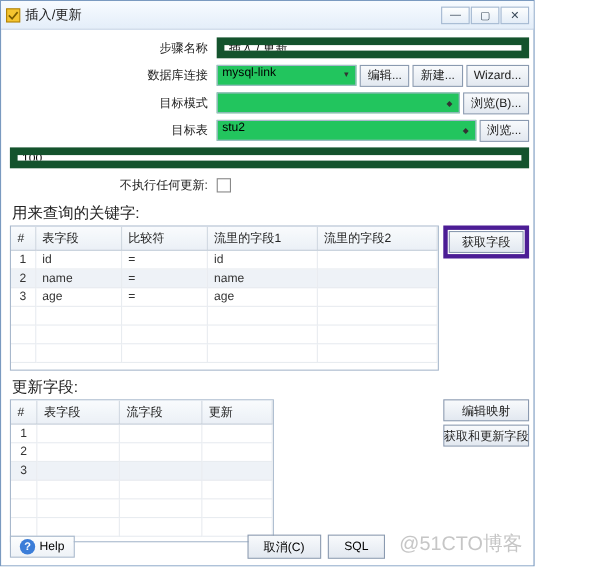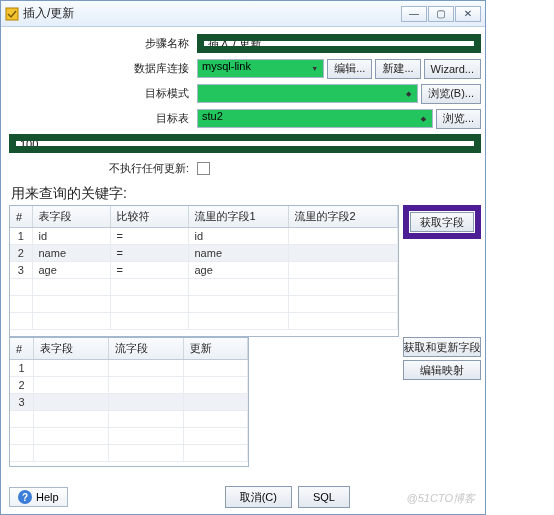--- a/index.html
+++ b/index.html
@@ -23,27 +23,27 @@
     .section-label { font-size: 14px; color: #222; margin: 6px 0 2px 2px; }
     .table-wrap { display: flex; gap: 4px; }
     .table-container { flex: 1; border: 1px solid #a8b8cc; background: #fff; overflow: hidden; }
     .table { width: 100%; border-collapse: collapse; table-layout: fixed; }
     .table th { background: linear-gradient(#f9fbfd,#ebf0f6); border-right: 1px solid #d0d8e0; border-bottom: 1px solid #c0cad6; font-weight: normal; text-align: left; padding: 3px 6px; font-size: 11px; color: #222; height: 19px; }
     .table td { border-right: 1px solid #e8ecf0; border-bottom: 1px solid #e8ecf0; padding: 2px 6px; font-size: 11px; color: #333; height: 17px; }
     .table tr.selected td { background: #eef2f7; }
     .table tr.empty td { color: transparent; }
     .col-num { width: 22px; text-align: center; color: #666; }
     .side-btns { display: flex; flex-direction: column; gap: 3px; width: 78px; }
-    .highlight-box { border: 6px solid #4c1d95; padding: 1px; }
+    .highlight-box { border: 4px solid #4c1d95; padding: 1px; }
     .bottom-bar { position: absolute; bottom: 6px; left: 8px; right: 8px; display: flex; align-items: center; justify-content: space-between; }
     .help-btn { display: flex; align-items: center; gap: 4px; border: 1px solid #a8b8cc; background: linear-gradient(#fdfefe,#eef2f7); padding: 2px 8px; font-size: 11px; cursor: default; }
     .help-icon { width: 14px; height: 14px; border-radius: 50%; background: #3b7dd8; color: #fff; display: flex; align-items: center; justify-content: center; font-weight: bold; font-size: 10px; }
     .bottom-center { display: flex; gap: 6px; margin-left: 100px; }
     .btn-main { height: 22px; border: 1px solid #8a9ab0; background: linear-gradient(#f8fafc,#e2e8f0); padding: 0 14px; font-size: 11px; cursor: default; }
-    .watermark { position: absolute; right: 10px; bottom: 8px; color: #c6c6c6; font-size: 11px; font-style: italic; }
+    .watermark { position: absolute; right: 10px; bottom: 8px; color: #c6c6c6; font-size: 18px; }
     .t1 .c1{width:22px}.t1 .c2{width:78px}.t1 .c3{width:78px}.t1 .c4{width:100px}.t1 .c5{width:auto}
     .t2{width:240px}.t2 .c1{width:22px}.t2 .c2{width:70px}.t2 .c3{width:70px}.t2 .c4{width:60px}
   </style>
 </head>
 <body>
 
 <div class="window">
   <div class="titlebar">
     <div class="titlebar-left">
       <span class="window-icon">
@@ -157,20 +157,21 @@
         </tbody>
           </table>
       </div>
       <div class="side-btns">
         <div class="highlight-box">
           <div class="btn" style="margin:0;width:100%;justify-content:center">获取字段</div>
         </div>
       </div>
     </div>
 
+    <div class="section-label">更新字段:</div>
     <div class="table-wrap">
       <div class="table-container t2" style="height:130px;flex:0 0 240px">
         <table class="table">
           <tbody>
               <tr>
             <th class="c1 col-num">#</th>
             <th class="c2">表字段</th>
             <th class="c3">流字段</th>
             <th class="c4">更新</th>
           </tr>
@@ -208,22 +209,22 @@
                 <td></td>
                 <td></td>
                 <td></td>
                 <td></td>
               </tr>
         </tbody>
           </table>
       </div>
       <div style="flex:1"></div>
       <div class="side-btns">
+        <div class="btn" style="margin:0;justify-content:center">编辑映射</div>
         <div class="btn" style="margin:0;justify-content:center">获取和更新字段</div>
-        <div class="btn" style="margin:0;justify-content:center">编辑映射</div>
       </div>
     </div>
   </div>
 
   <div class="bottom-bar">
     <div class="help-btn">
       <span class="help-icon">?</span>
       <span>Help</span>
     </div>
     <div class="bottom-center">

